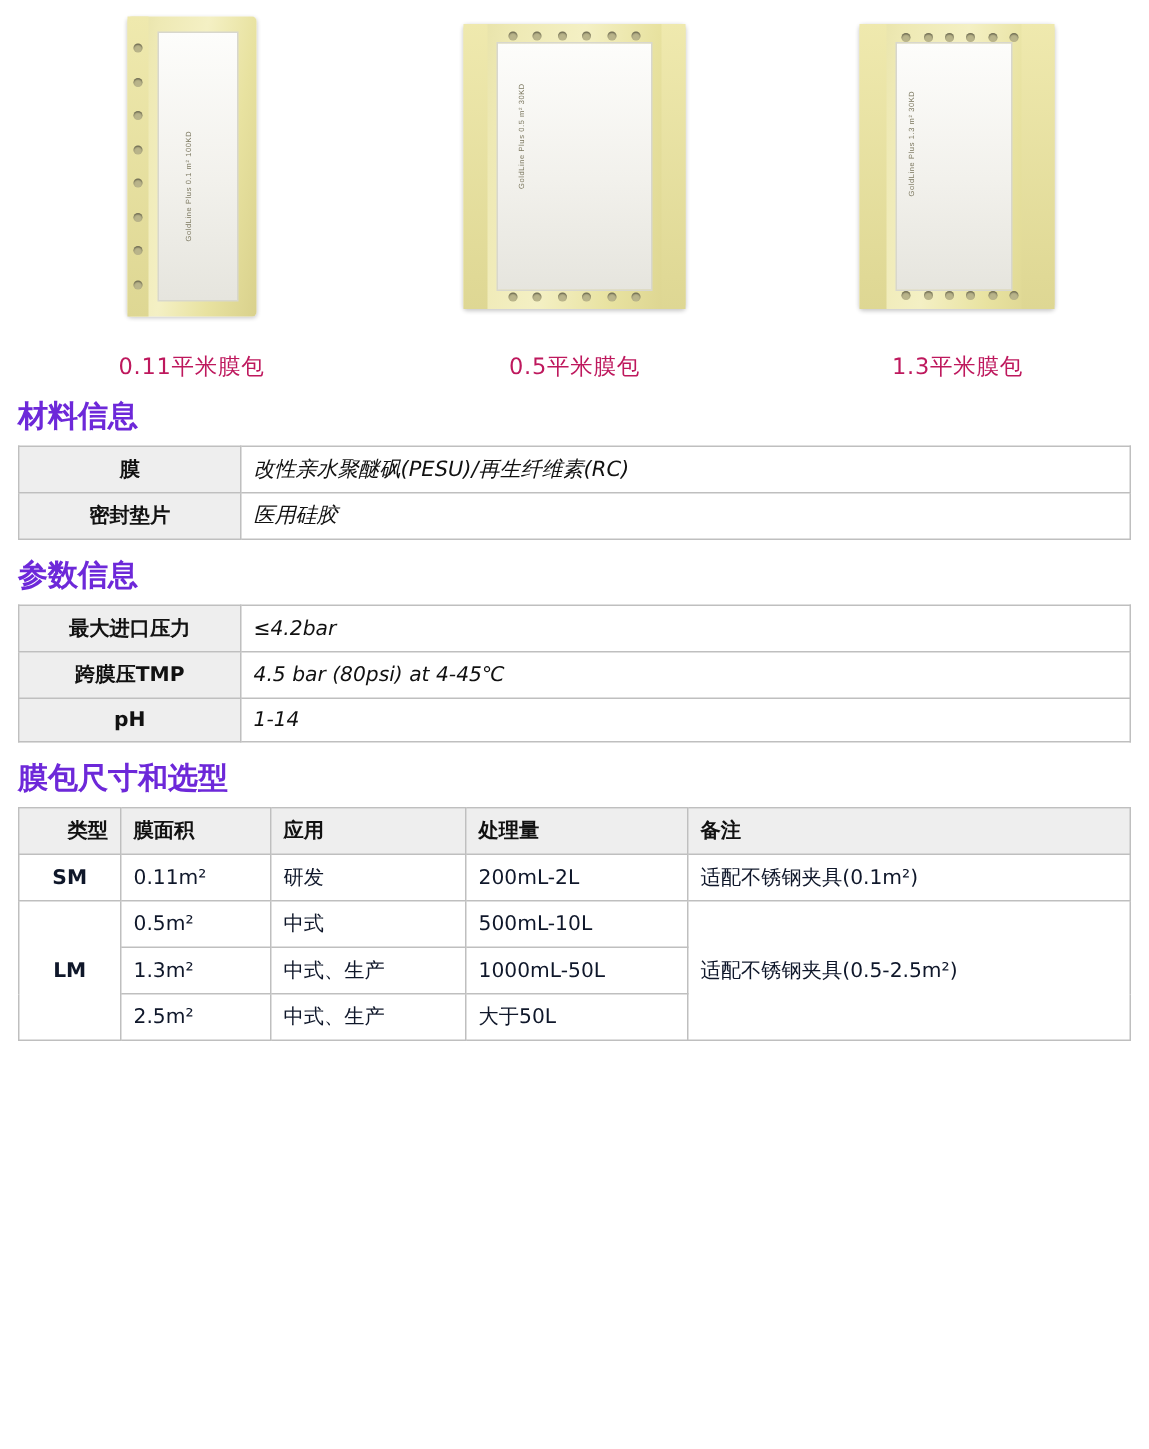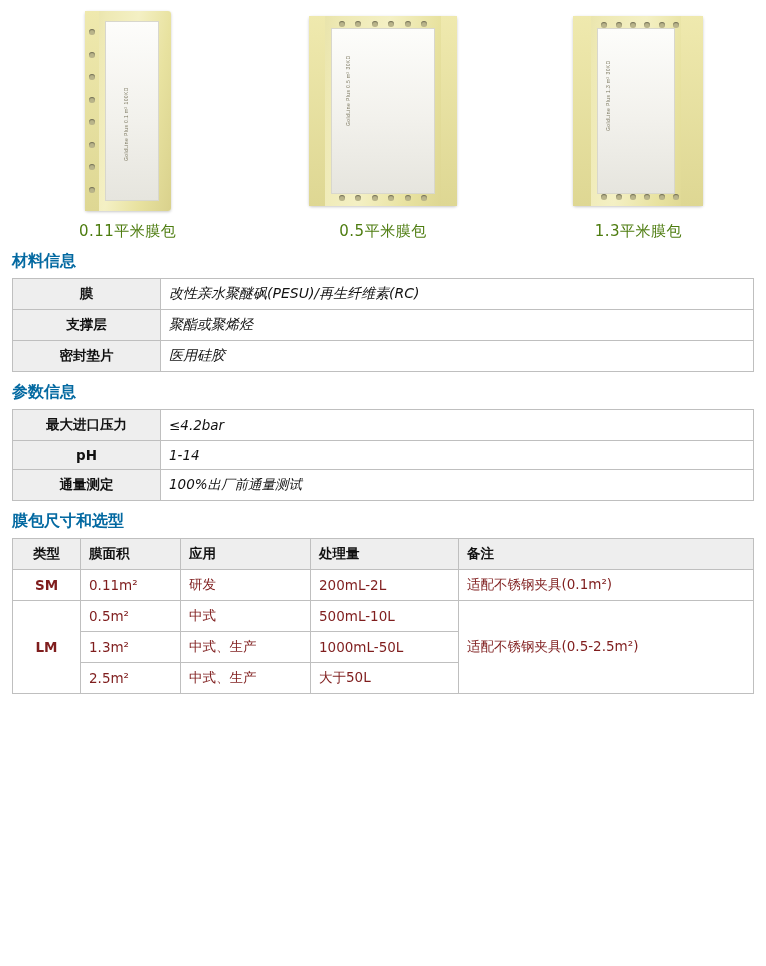--- a/index.html
+++ b/index.html
@@ -30,23 +30,23 @@
   }
   .photo {
     height: 210px;
     display: flex;
     align-items: center;
     justify-content: center;
     position: relative;
   }
   .caption {
     font-size: 15px;
-    color: #4d7c0f;
+    color: #be185d;
     letter-spacing: 0.5px;
-    margin-top: 6px;
+    margin-top: 19px;
     font-family: "DejaVu Sans", sans-serif;
   }
 
   
   .cassette {
     position: relative;
     display: block;
   }
   .cass-body {
     position: absolute;
@@ -83,24 +83,24 @@
     color: #7c7860;
     transform: rotate(-90deg);
     transform-origin: left top;
     white-space: nowrap;
     font-family: "Liberation Sans", sans-serif;
     letter-spacing: 0.4px;
   }
 
   
   h2.section-title {
-    font-size: 16px;
+    font-size: 20px;
     font-weight: bold;
     margin: 10px 0 6px 12px;
-    color: #0369a1;
+    color: #6d28d9;
     font-family: "DejaVu Sans", sans-serif;
   }
 
   
   table {
     border-collapse: collapse;
     width: 742px;
     margin: 0 0 0 12px;
     font-size: 13.5px;
   }
@@ -131,26 +131,26 @@
 
   
   table.size th {
     background: #eeeeee;
     font-weight: bold;
     text-align: left;
     font-size: 13.5px;
     font-family: "DejaVu Sans", sans-serif;
     color: #111;
   }
-  table.size th.c, table.size td.c { text-align: center; }
+  table.size th.c, table.size td.c { text-align: right; }
   table.size td {
     background: #ffffff;
     font-size: 13.5px;
     font-family: "DejaVu Sans", sans-serif;
-    color: #7f1d1d;
+    color: #0f172a;
   }
   table.size td.type {
     text-align: center;
     font-weight: bold;
   }
   .col-type { width: 68px; }
   .col-area { width: 100px; }
   .col-app  { width: 130px; }
   .col-cap  { width: 148px; }
 </style>
@@ -242,44 +242,40 @@
 </div>
 
 <h2 class="section-title">材料信息</h2>
 <table class="info">
   <tbody>
     <tr>
       <td class="key">膜</td>
       <td class="val">改性亲水聚醚砜(PESU)/再生纤维素(RC)</td>
     </tr>
     <tr>
-      <td class="key">支撑层</td>
-      <td class="val">聚酯或聚烯烃</td>
-    </tr>
-    <tr>
       <td class="key">密封垫片</td>
       <td class="val">医用硅胶</td>
     </tr>
   </tbody>
 </table>
 
 <h2 class="section-title">参数信息</h2>
 <table class="spec">
   <tbody>
     <tr>
       <td class="key">最大进口压力</td>
       <td class="val">≤4.2bar</td>
     </tr>
     <tr>
+      <td class="key">跨膜压TMP</td>
+      <td class="val">4.5 bar (80psi) at 4-45℃</td>
+    </tr>
+    <tr>
       <td class="key">pH</td>
       <td class="val">1-14</td>
-    </tr>
-    <tr>
-      <td class="key">通量测定</td>
-      <td class="val">100%出厂前通量测试</td>
     </tr>
   </tbody>
 </table>
 
 <h2 class="section-title">膜包尺寸和选型</h2>
 <table class="size">
   <thead>
     <tr>
       <th class="col-type c">类型</th>
       <th class="col-area">膜面积</th>

